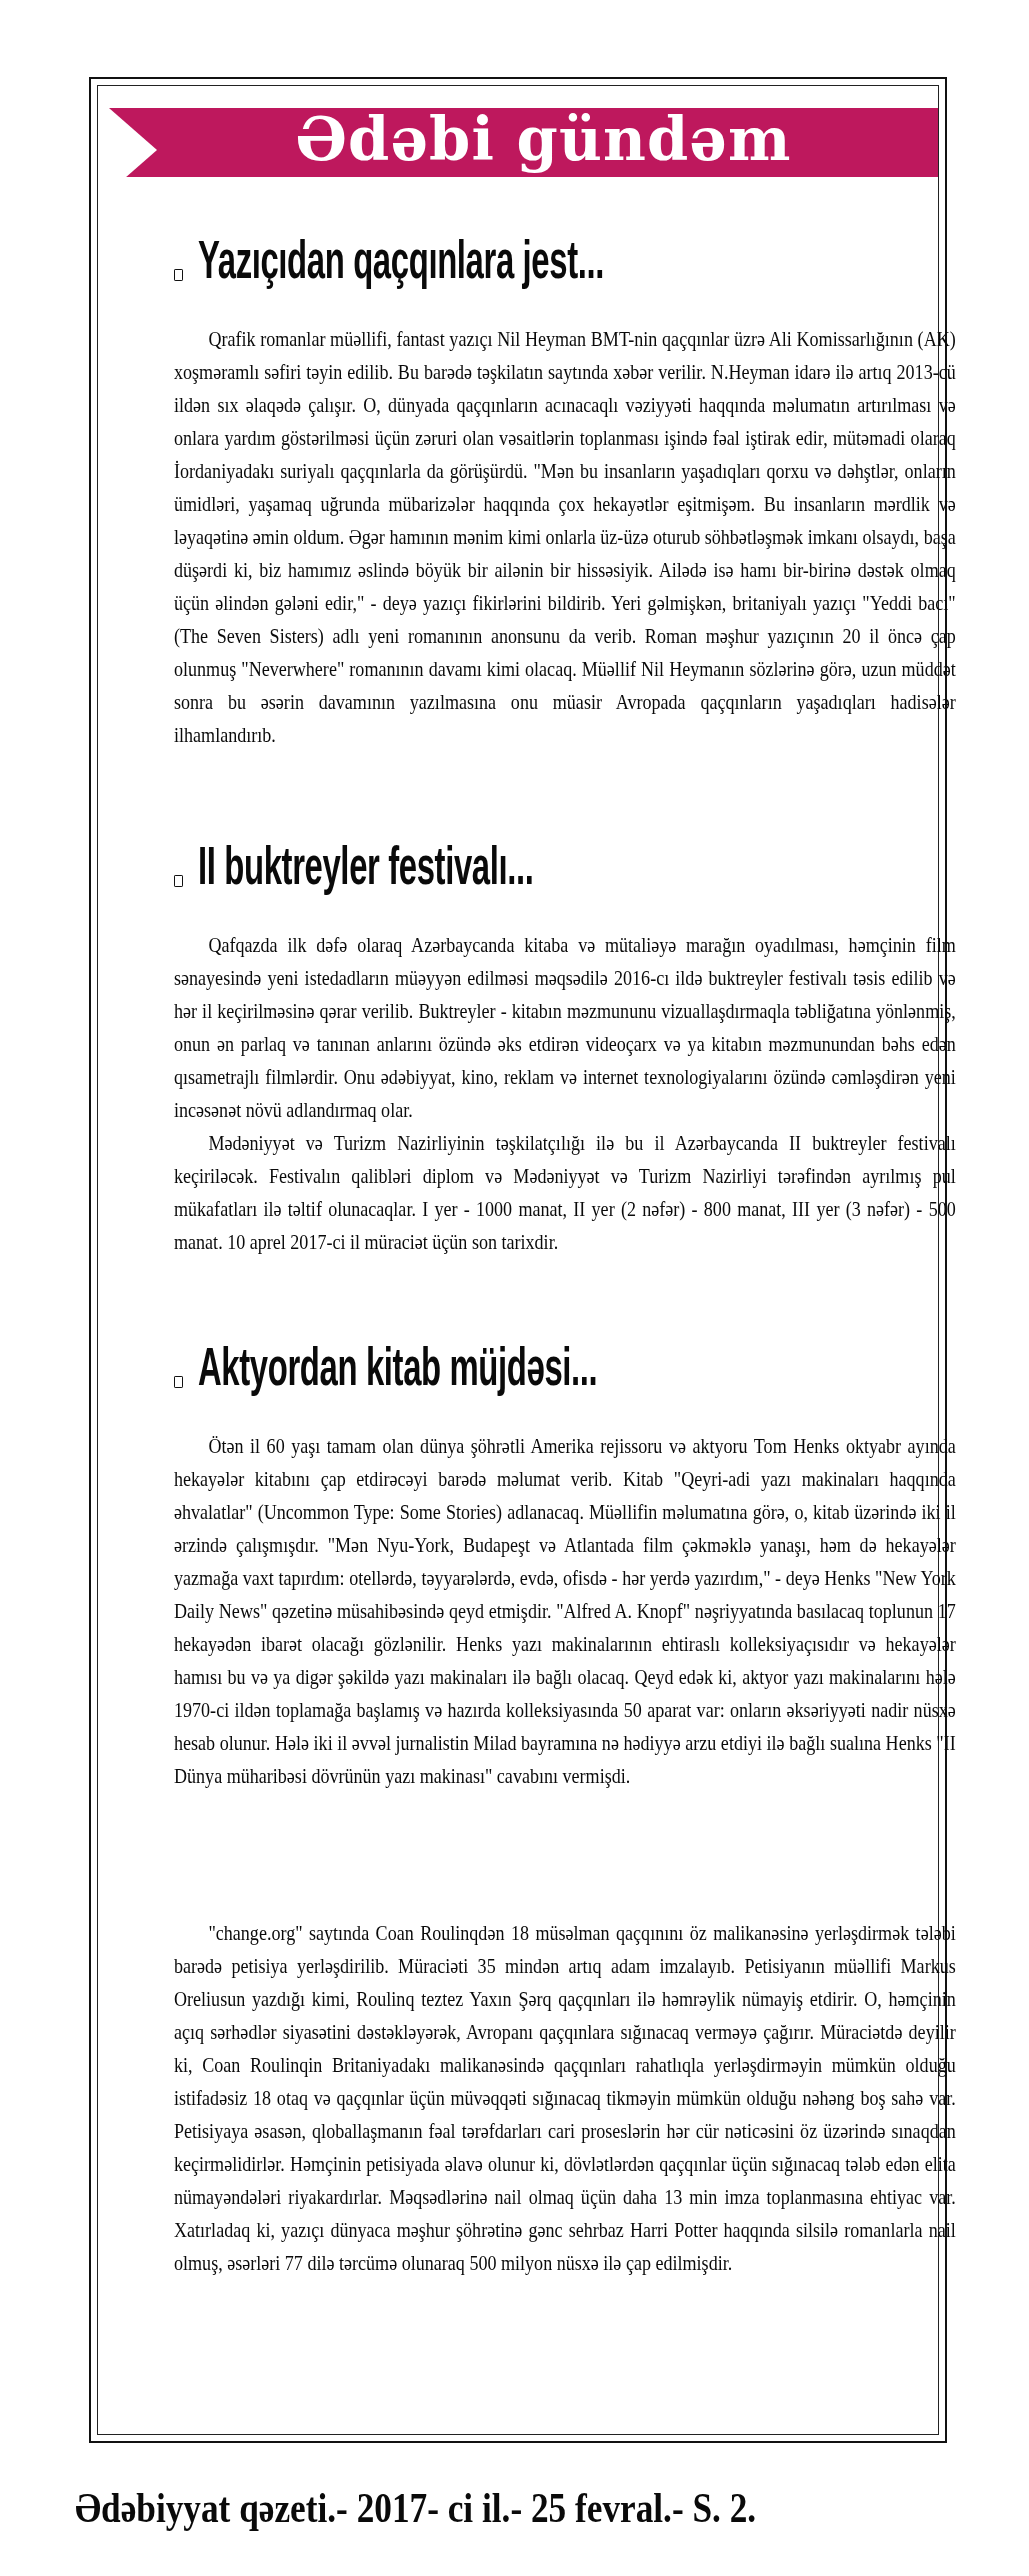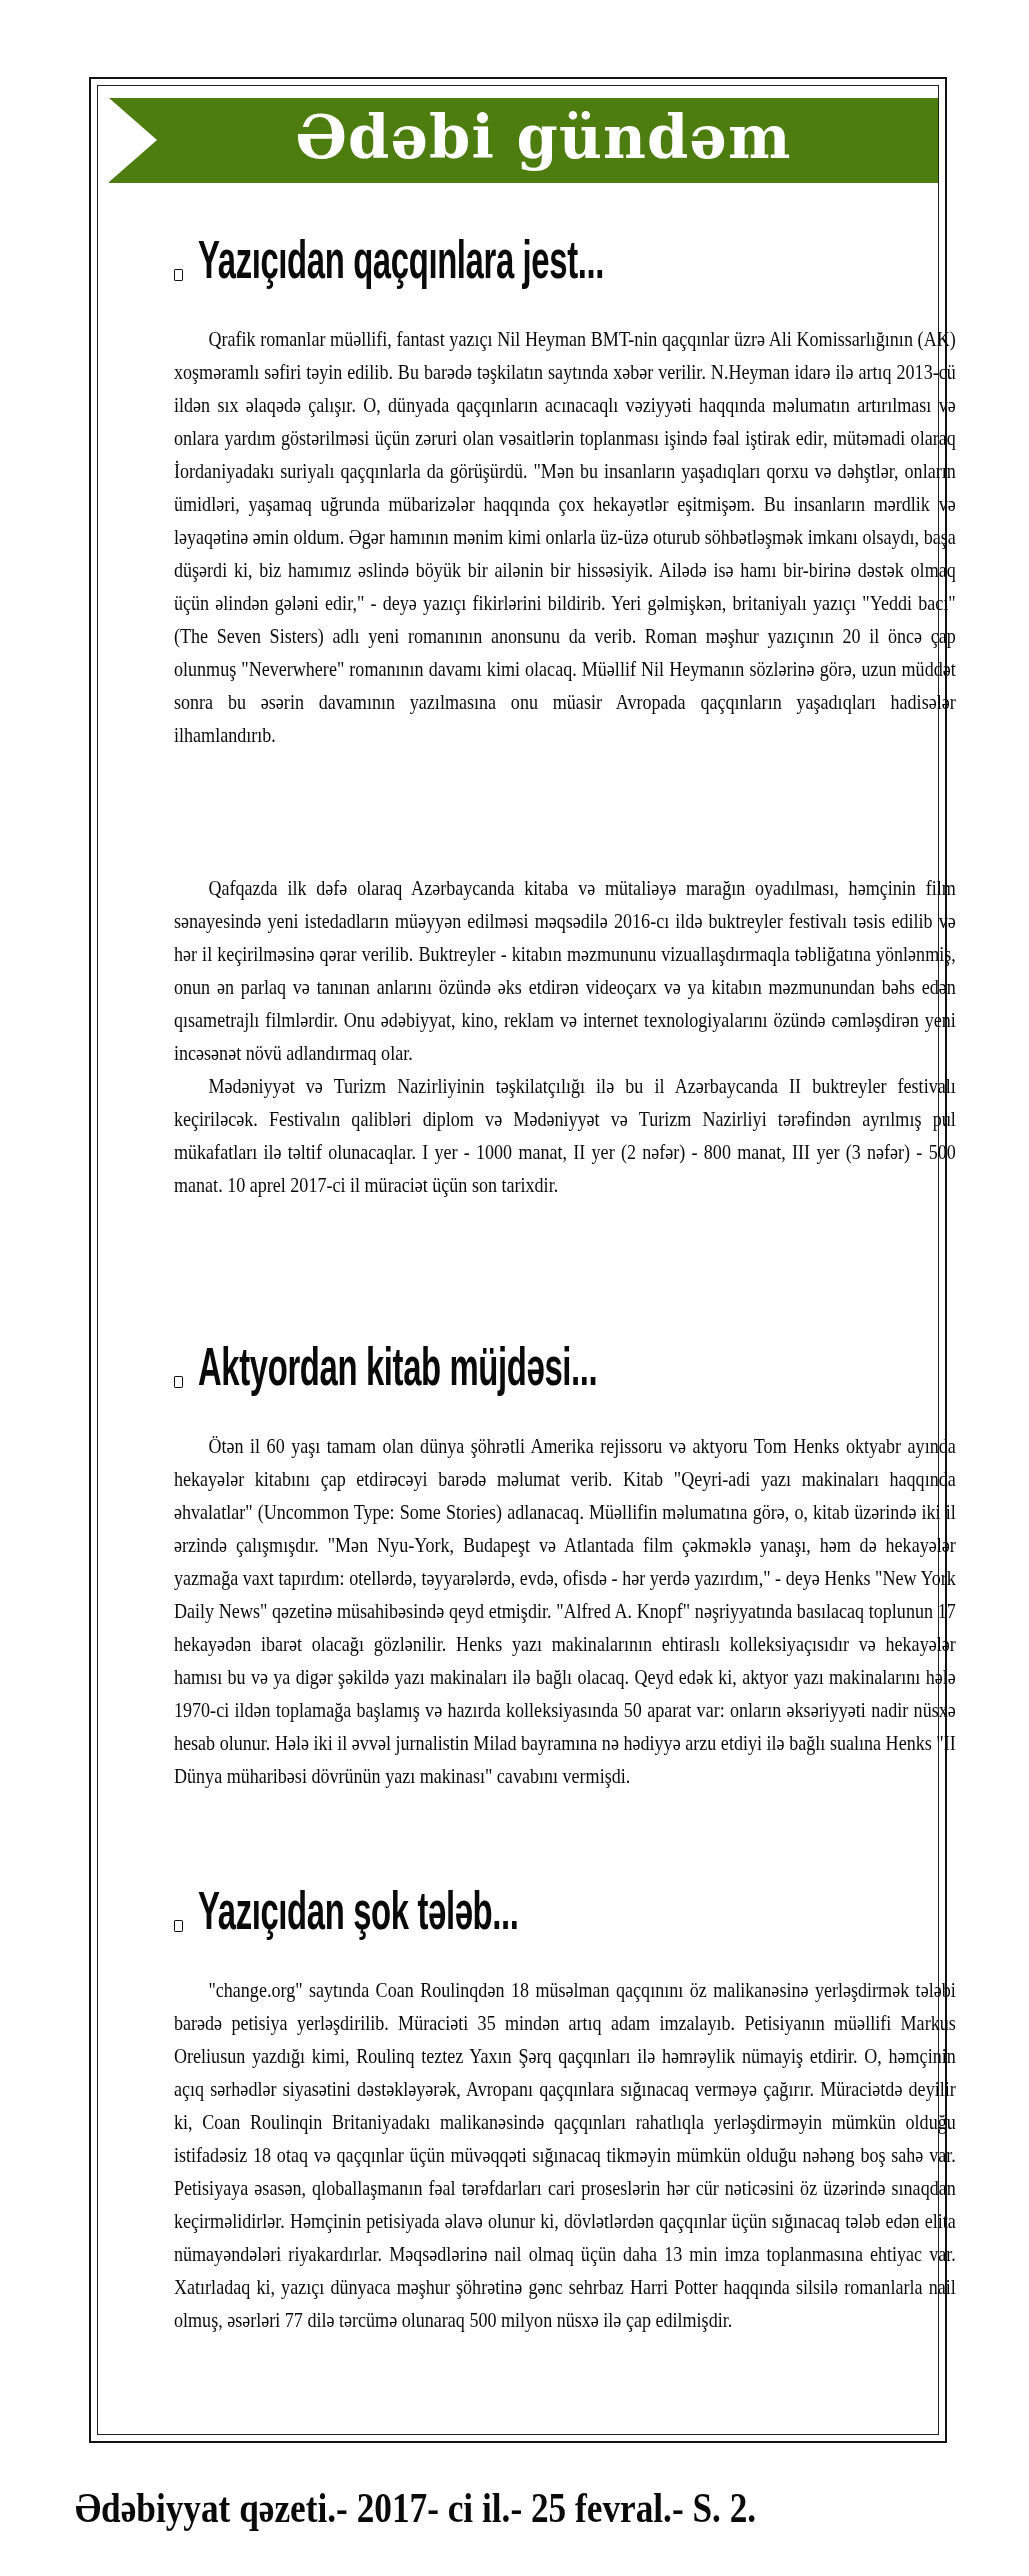--- a/index.html
+++ b/index.html
@@ -8,22 +8,22 @@
   .outer-box {
     position: absolute; left: 89px; top: 77px; width: 858px; height: 2366px;
     border: 2.9px solid #111; box-sizing: border-box;
   }
   .inner-box {
     position: absolute; left: 5.7px; top: 5.7px; right: 5.7px; bottom: 5.7px;
     border: 1.1px solid #222;
   }
 
   .banner {
-    position: absolute; left: 109px; top: 98px; width: 829px; height: 85px;
-    background: #4d7c0f;
+    position: absolute; left: 109px; top: 108px; width: 829px; height: 69px;
+    background: #be185d;
   }
   .banner-notch {
     position: absolute; left: 0; top: 0; width: 0; height: 0;
     border-top: 42px solid transparent; border-bottom: 42px solid transparent;
     border-left: 48px solid #ffffff;
   }
   .banner-title {
     position: absolute; left: 0; right: 0; top: 0; bottom: 0;
     display: flex; align-items: center; justify-content: center;
     padding-left: 40px;
@@ -76,40 +76,40 @@
   <div class="headline">
     <span class="bullet-box"></span>
     <span class="headline-text">Yazıçıdan qaçqınlara jest...</span>
   </div>
   <div class="body-text">
     <p>Qrafik romanlar müəllifi, fantast yazıçı Nil Heyman BMT-nin qaçqınlar üzrə Ali Komissarlığının (AK) xoşməramlı səfiri təyin edilib. Bu barədə təşkilatın saytında xəbər verilir. N.Heyman idarə ilə artıq 2013-cü ildən sıx əlaqədə çalışır. O, dünyada qaçqınların acınacaqlı vəziyyəti haqqında məlumatın artırılması və onlara yardım göstərilməsi üçün zəruri olan vəsaitlərin toplanması işində fəal iştirak edir, mütəmadi olaraq İordaniyadakı suriyalı qaçqınlarla da görüşürdü. "Mən bu insanların yaşadıqları qorxu və dəhştlər, onların ümidləri, yaşamaq uğrunda mübarizələr haqqında çox hekayətlər eşitmişəm. Bu insanların mərdlik və ləyaqətinə əmin oldum. Əgər hamının mənim kimi onlarla üz-üzə oturub söhbətləşmək imkanı olsaydı, başa düşərdi ki, biz hamımız əslində böyük bir ailənin bir hissəsiyik. Ailədə isə hamı bir-birinə dəstək olmaq üçün əlindən gələni edir," - deyə yazıçı fikirlərini bildirib. Yeri gəlmişkən, britaniyalı yazıçı "Yeddi bacı" (The Seven Sisters) adlı yeni romanının anonsunu da verib. Roman məşhur yazıçının 20 il öncə çap olunmuş "Neverwhere" romanının davamı kimi olacaq. Müəllif Nil Heymanın sözlərinə görə, uzun müddət sonra bu əsərin davamının yazılmasına onu müasir Avropada qaçqınların yaşadıqları hadisələr ilhamlandırıb.</p>
   </div>
 </div>
 
 <div class="article" style="top:835px;">
+  <div class="headline">
+    <span class="bullet-box"></span>
+    <span class="headline-text">II buktreyler festivalı...</span>
+  </div>
   <div class="body-text">
     <p>Qafqazda ilk dəfə olaraq Azərbaycanda kitaba və mütaliəyə marağın oyadılması, həmçinin film sənayesində yeni istedadların müəyyən edilməsi məqsədilə 2016-cı ildə buktreyler festivalı təsis edilib və hər il keçirilməsinə qərar verilib. Buktreyler - kitabın məzmununu vizuallaşdırmaqla təbliğatına yönlənmiş, onun ən parlaq və tanınan anlarını özündə əks etdirən videoçarx və ya kitabın məzmunundan bəhs edən qısametrajlı filmlərdir. Onu ədəbiyyat, kino, reklam və internet texnologiyalarını özündə cəmləşdirən yeni incəsənət növü adlandırmaq olar.</p>
     <p>Mədəniyyət və Turizm Nazirliyinin təşkilatçılığı ilə bu il Azərbaycanda II buktreyler festivalı keçiriləcək. Festivalın qalibləri diplom və Mədəniyyət və Turizm Nazirliyi tərəfindən ayrılmış pul mükafatları ilə təltif olunacaqlar. I yer - 1000 manat, II yer (2 nəfər) - 800 manat, III yer (3 nəfər) - 500 manat. 10 aprel 2017-ci il müraciət üçün son tarixdir.</p>
   </div>
 </div>
 
 <div class="article" style="top:1336px;">
   <div class="headline">
     <span class="bullet-box"></span>
     <span class="headline-text">Aktyordan kitab müjdəsi...</span>
   </div>
   <div class="body-text">
     <p>Ötən il 60 yaşı tamam olan dünya şöhrətli Amerika rejissoru və aktyoru Tom Henks oktyabr ayında hekayələr kitabını çap etdirəcəyi barədə məlumat verib. Kitab "Qeyri-adi yazı makinaları haqqında əhvalatlar" (Uncommon Type: Some Stories) adlanacaq. Müəllifin məlumatına görə, o, kitab üzərində iki il ərzində çalışmışdır. "Mən Nyu-York, Budapeşt və Atlantada film çəkməklə yanaşı, həm də hekayələr yazmağa vaxt tapırdım: otellərdə, təyyarələrdə, evdə, ofisdə - hər yerdə yazırdım," - deyə Henks "New York Daily News" qəzetinə müsahibəsində qeyd etmişdir. "Alfred A. Knopf" nəşriyyatında basılacaq toplunun 17 hekayədən ibarət olacağı gözlənilir. Henks yazı makinalarının ehtiraslı kolleksiyaçısıdır və hekayələr hamısı bu və ya digər şəkildə yazı makinaları ilə bağlı olacaq. Qeyd edək ki, aktyor yazı makinalarını hələ 1970-ci ildən toplamağa başlamış və hazırda kolleksiyasında 50 aparat var: onların əksəriyyəti nadir nüsxə hesab olunur. Hələ iki il əvvəl jurnalistin Milad bayramına nə hədiyyə arzu etdiyi ilə bağlı sualına Henks "II Dünya müharibəsi dövrünün yazı makinası" cavabını vermişdi.</p>
   </div>
 </div>
 
 <div class="article" style="top:1880px;">
-  <div class="headline">
-    <span class="bullet-box"></span>
-    <span class="headline-text">Yazıçıdan şok tələb...</span>
-  </div>
   <div class="body-text">
     <p>"change.org" saytında Coan Roulinqdən 18 müsəlman qaçqınını öz malikanəsinə yerləşdirmək tələbi barədə petisiya yerləşdirilib. Müraciəti 35 mindən artıq adam imzalayıb. Petisiyanın müəllifi Markus Oreliusun yazdığı kimi, Roulinq teztez Yaxın Şərq qaçqınları ilə həmrəylik nümayiş etdirir. O, həmçinin açıq sərhədlər siyasətini dəstəkləyərək, Avropanı qaçqınlara sığınacaq verməyə çağırır. Müraciətdə deyilir ki, Coan Roulinqin Britaniyadakı malikanəsində qaçqınları rahatlıqla yerləşdirməyin mümkün olduğu istifadəsiz 18 otaq  və qaçqınlar üçün müvəqqəti sığınacaq tikməyin mümkün olduğu nəhəng boş sahə var. Petisiyaya əsasən, qloballaşmanın fəal tərəfdarları cari proseslərin hər cür nəticəsini öz üzərində sınaqdan keçirməlidirlər. Həmçinin petisiyada əlavə olunur ki, dövlətlərdən qaçqınlar üçün sığınacaq tələb edən elita nümayəndələri riyakardırlar. Məqsədlərinə nail olmaq üçün daha 13 min imza toplanmasına ehtiyac var. Xatırladaq ki, yazıçı dünyaca məşhur şöhrətinə gənc sehrbaz Harri Potter haqqında silsilə romanlarla nail olmuş, əsərləri 77 dilə tərcümə olunaraq 500 milyon nüsxə ilə çap edilmişdir.</p>
   </div>
 </div>
 
 <div class="footer-caption">Ədəbiyyat qəzeti.- 2017- ci il.- 25 fevral.- S. 2.</div>
 
 
 </body></html>

